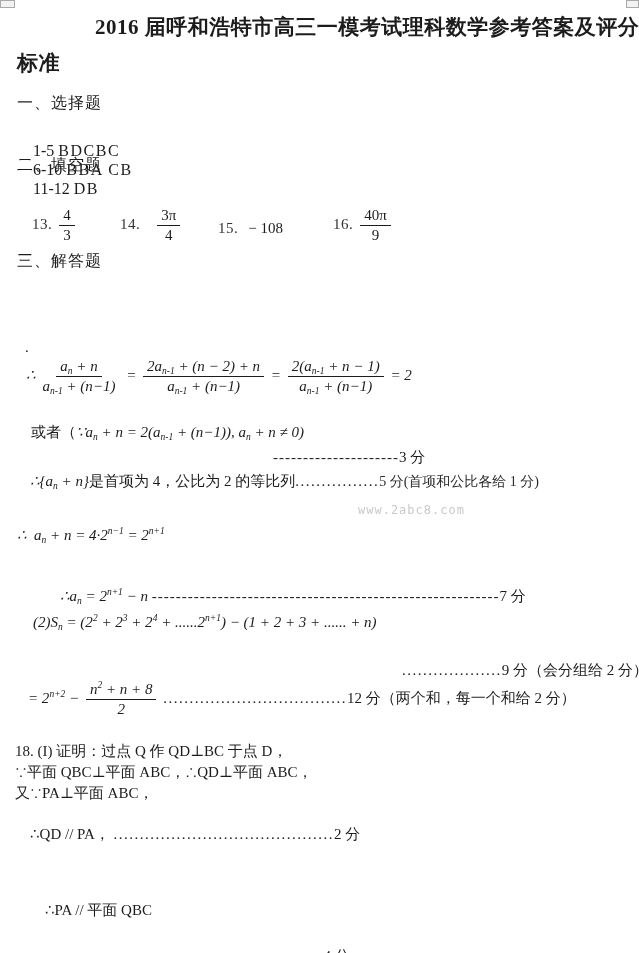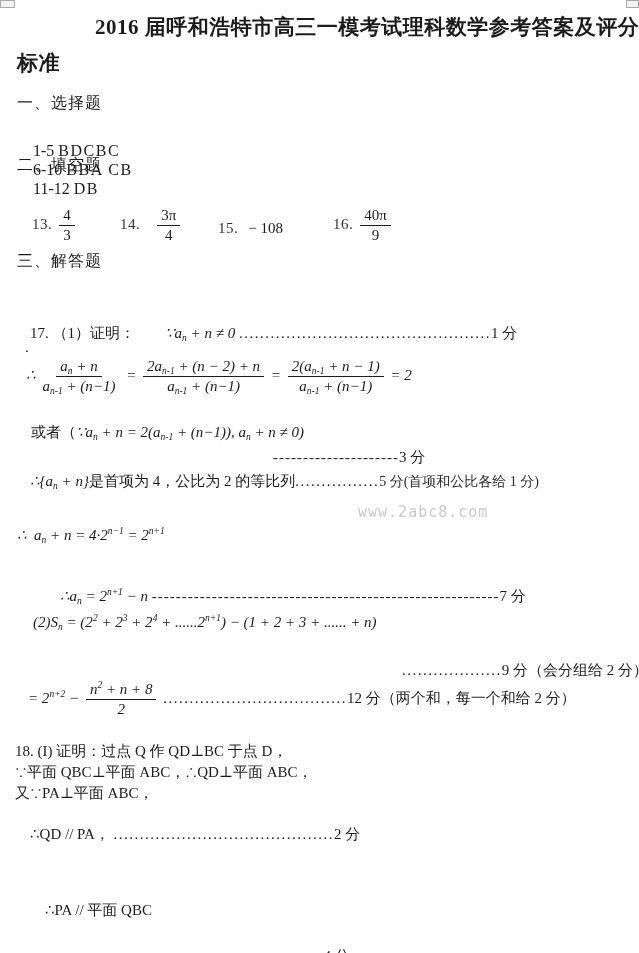--- a/index.html
+++ b/index.html
@@ -22,21 +22,21 @@
   sup{font-size:9.5px;vertical-align:6px;line-height:0;}
   .frac{display:inline-flex;flex-direction:column;align-items:center;
         vertical-align:middle;margin:0 3px;line-height:1.15;text-align:center;}
   .frac .fnum{display:block;padding:0 4px 1px;border-bottom:1.3px solid #1c1c1c;}
   .frac .fden{display:block;padding:1px 4px 0;}
   .dots{letter-spacing:1.5px;color:#222;font-style:normal;}
   .dash{letter-spacing:1px;color:#222;font-style:normal;}
   .score{font-style:normal;color:#1c1c1c;}
   .note{font-size:14px;color:#2a2a2a;font-style:normal;}
   .watermark{position:absolute;font-family:"DejaVu Sans Mono","Liberation Mono",monospace;
-             font-size:15px;color:#c9c9c9;letter-spacing:1px;}
+             font-size:12px;color:#c9c9c9;letter-spacing:1px;}
   .corner{position:absolute;top:0;height:6px;border:1px solid #a9a9a9;background:#f2f2f2;}
   .corner-l{left:0;width:13px;}
   .corner-r{right:0;width:11px;}
 </style>
 </head>
 <body>
 
 <div class="doc">
 
   <div class="corner corner-l"></div>
@@ -63,23 +63,20 @@
   </div>
   <div class="line" style="top:200px;left:203px">
     <span class="fno">15.</span><span class="math up" style="margin-left:6px">− 108</span>
   </div>
   <div class="line" style="top:188px;left:318px">
     <span class="fno">16.</span><span class="math up"><span class="frac"><span class="fnum">40π</span><span class="fden">9</span></span></span>
   </div>
 
   <div class="line heading" style="top:251px;left:17px">三、解答题</div>
 
-  <div class="line" style="top:305px;left:15px">
-    <span>17. （1）证明：</span><span class="math it" style="margin-left:30px">∵a<sub>n</sub> + n ≠ 0</span> <span class="dots">................................................</span><span class="score">1 分</span>
-  </div>
 
   <div class="line" style="top:338px;left:25px">.</div>
 
   <div class="line math it" style="top:358px;left:26px">∴<span class="frac"><span class="fnum">a<sub>n</sub> + n</span><span class="fden">a<sub>n-1</sub> + (n−1)</span></span> = <span class="frac"><span class="fnum">2a<sub>n-1</sub> + (n − 2) + n</span><span class="fden">a<sub>n-1</sub> + (n−1)</span></span> = <span class="frac"><span class="fnum">2(a<sub>n-1</sub> + n − 1)</span><span class="fden">a<sub>n-1</sub> + (n−1)</span></span> = 2</div>
 
   <div class="line" style="top:404px;left:16px">
     <span>或者（</span><span class="math it">∵a<sub>n</sub> + n = 2(a<sub>n-1</sub> + (n−1)), a<sub>n</sub> + n ≠ 0)</span>
   </div>
 
   <div class="line" style="top:429px;left:258px">

